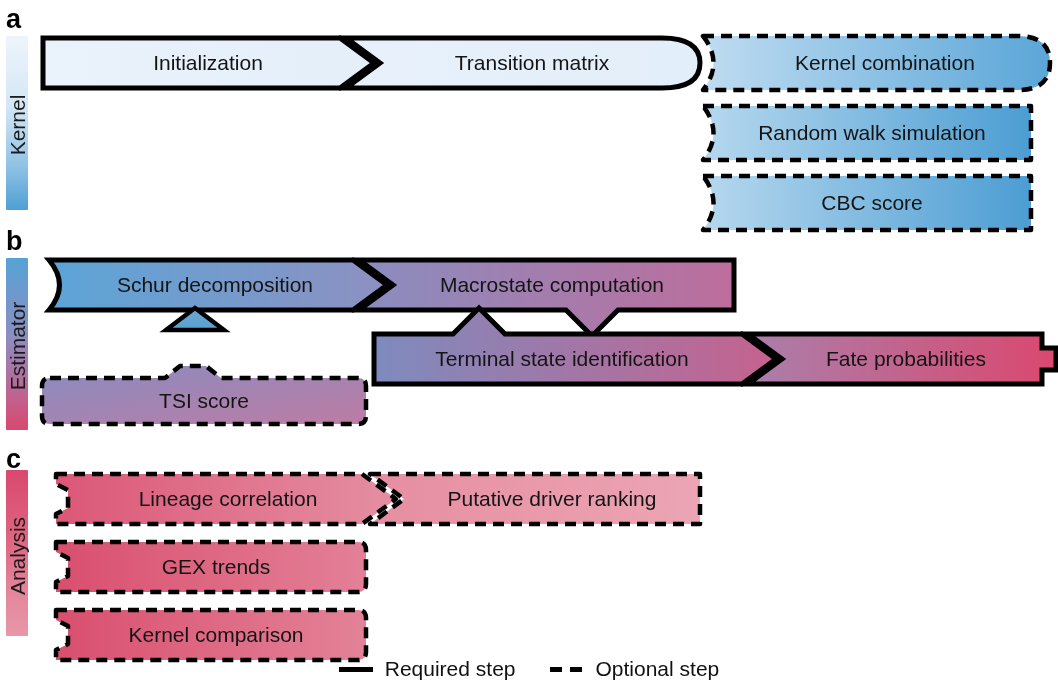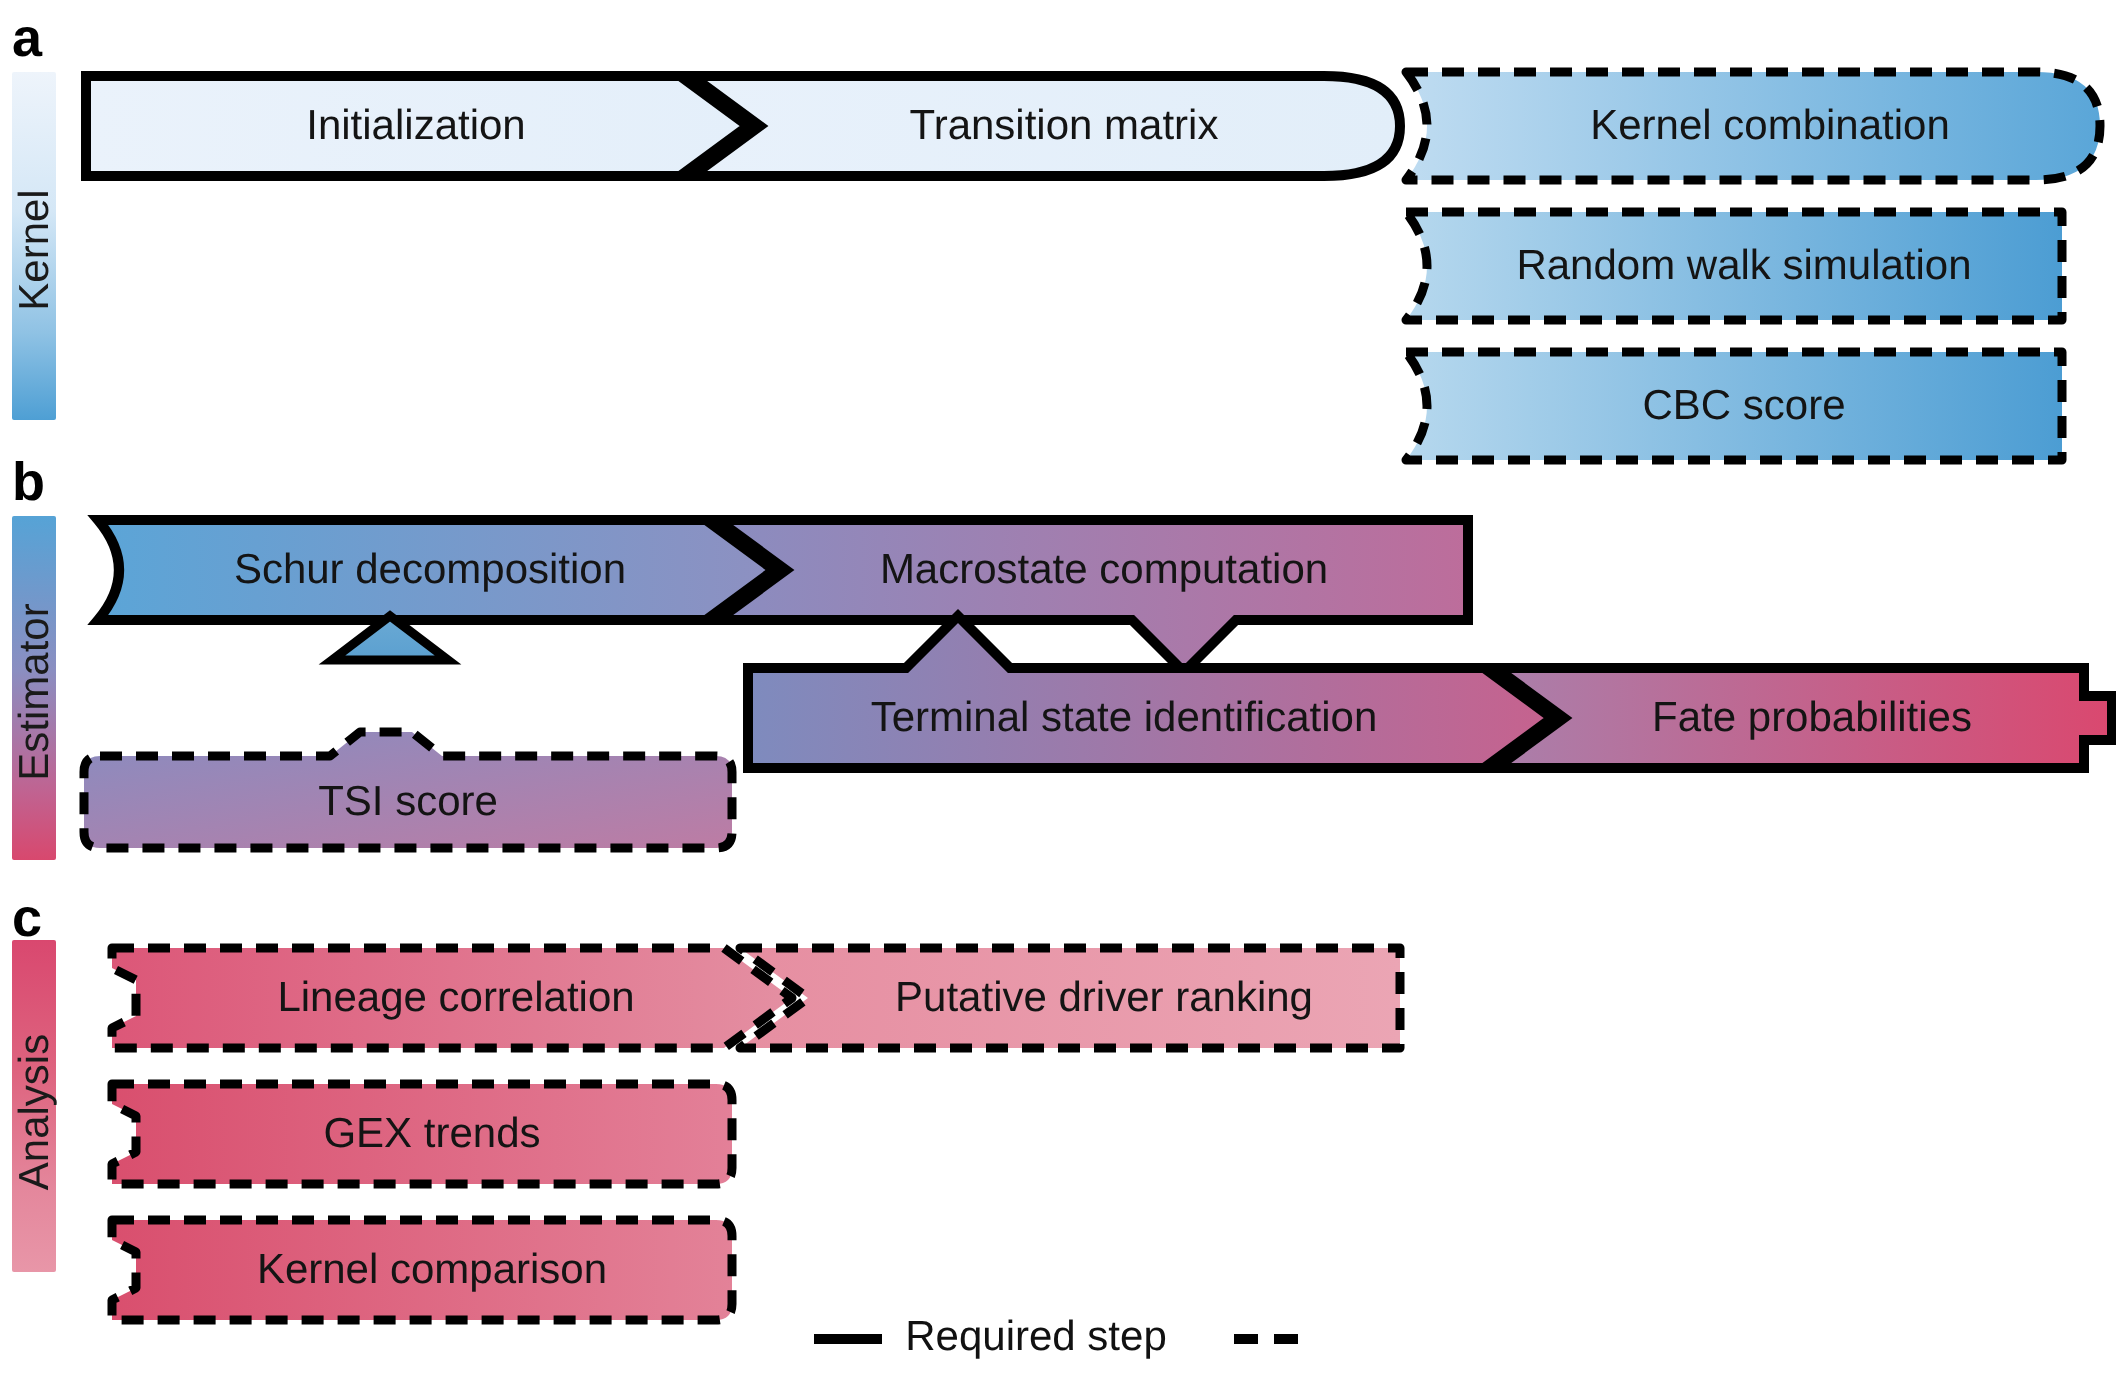--- a/index.html
+++ b/index.html
@@ -206,16 +206,17 @@
     </g>
   </svg>
 
   <div class="legend">
     <div class="legend-item">
       <span class="legend-solid"></span>
       <span>Required step</span>
     </div>
     <div class="legend-item">
       <span class="legend-dashed"></span>
+      <span>Optional step</span>
     </div>
   </div>
 
 </div>
 
 </body></html>

